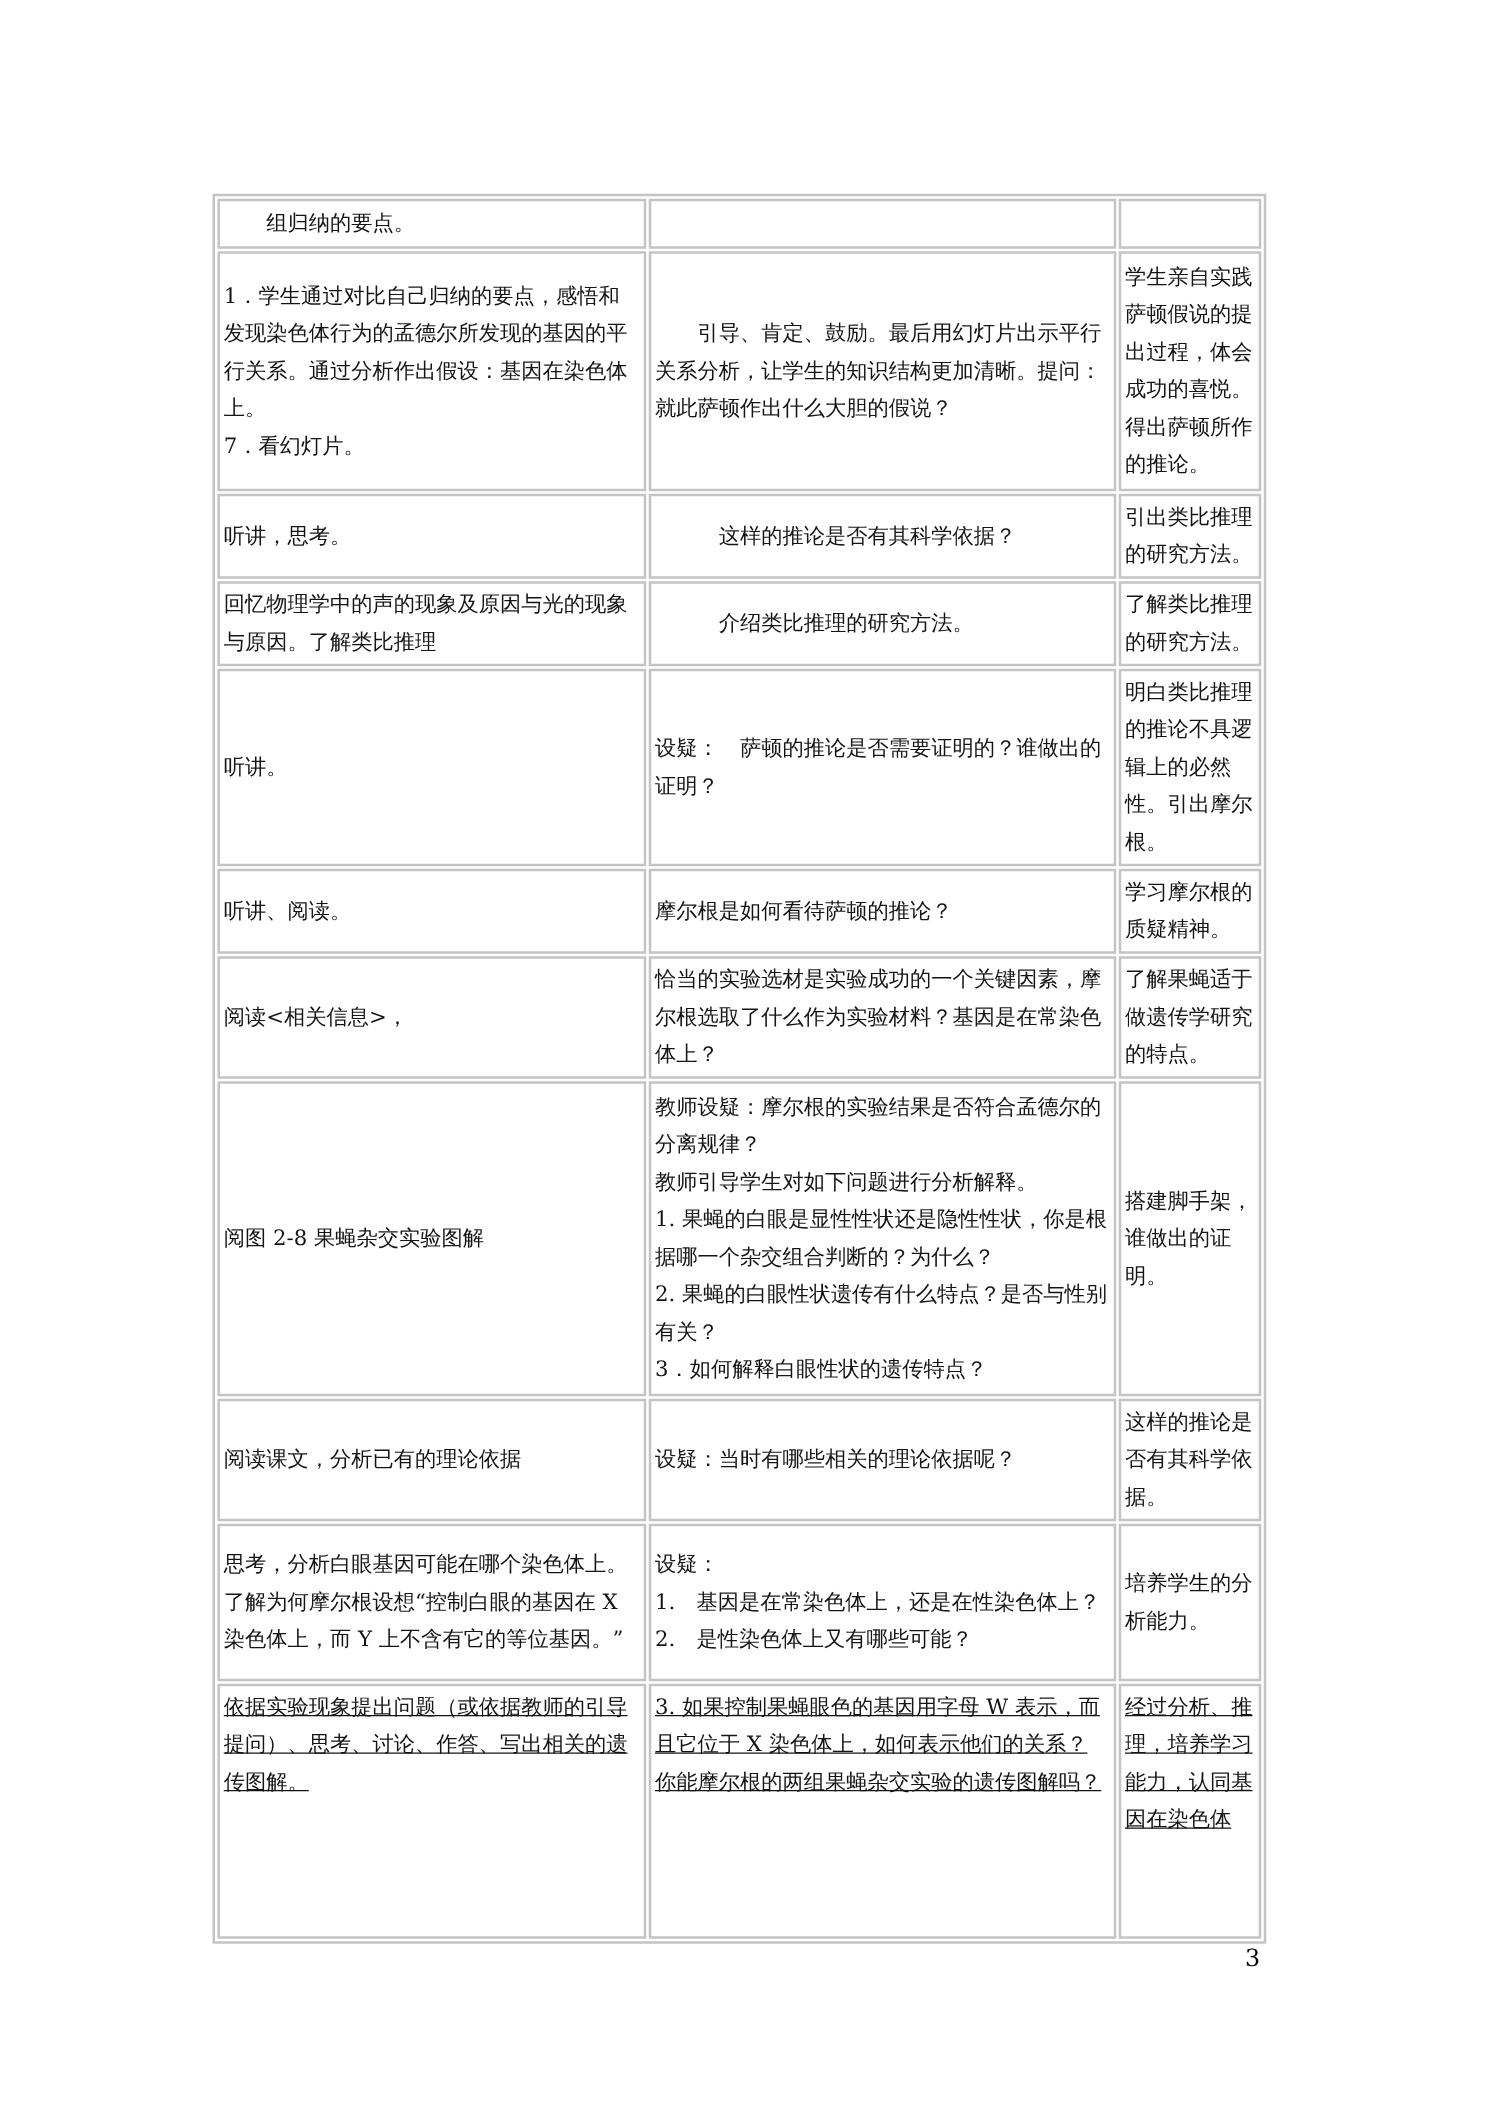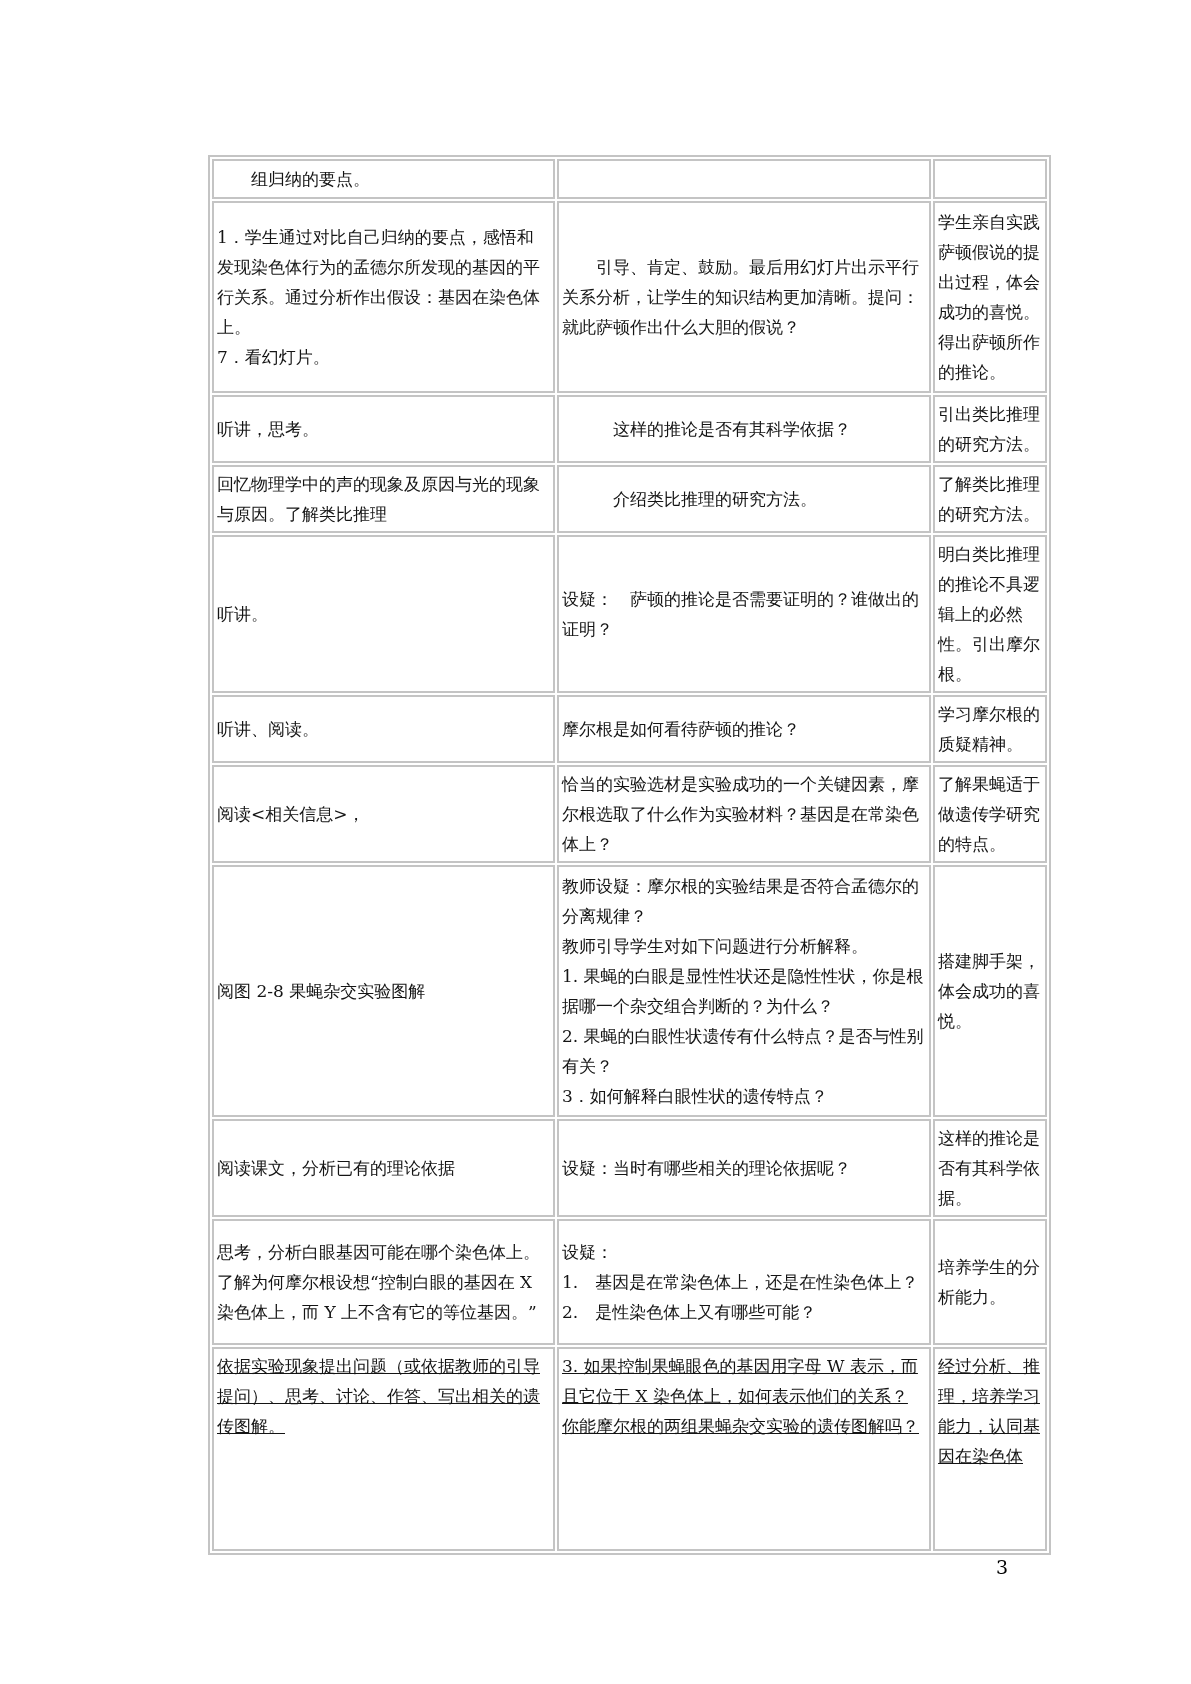--- a/index.html
+++ b/index.html
@@ -24,21 +24,20 @@
   table.lesson-table {
     position: absolute;
     left: 170px;
     top: 155px;
     width: 843px;
     table-layout: fixed;
     border-collapse: separate;
     border-spacing: 2px;
     border: 2px solid #c4c4c4;
     background: #ffffff;
-    margin-left: 38px;
   }
   table.lesson-table td {
     border: 2px solid #c4c4c4;
     padding: 2px 3px;
     vertical-align: middle;
     font-size: 17px;
     line-height: 30px;
     word-break: break-all;
     overflow: hidden;
   }
@@ -165,21 +164,21 @@
           <p>阅图 2-8 果蝇杂交实验图解</p>
         </td>
         <td>
           <p>教师设疑：摩尔根的实验结果是否符合孟德尔的分离规律？</p>
           <p>教师引导学生对如下问题进行分析解释。</p>
           <p>1. 果蝇的白眼是显性性状还是隐性性状，你是根据哪一个杂交组合判断的？为什么？</p>
           <p>2. 果蝇的白眼性状遗传有什么特点？是否与性别有关？</p>
           <p>3．如何解释白眼性状的遗传特点？</p>
         </td>
         <td>
-          <p>搭建脚手架，体会成功的喜悦。</p>
+          <p>搭建脚手架，谁做出的证明。</p>
         </td>
       </tr>
 
       <tr class="r8">
         <td>
           <p>阅读课文，分析已有的理论依据</p>
         </td>
         <td>
           <p>设疑：当时有哪些相关的理论依据呢？</p>
         </td>

